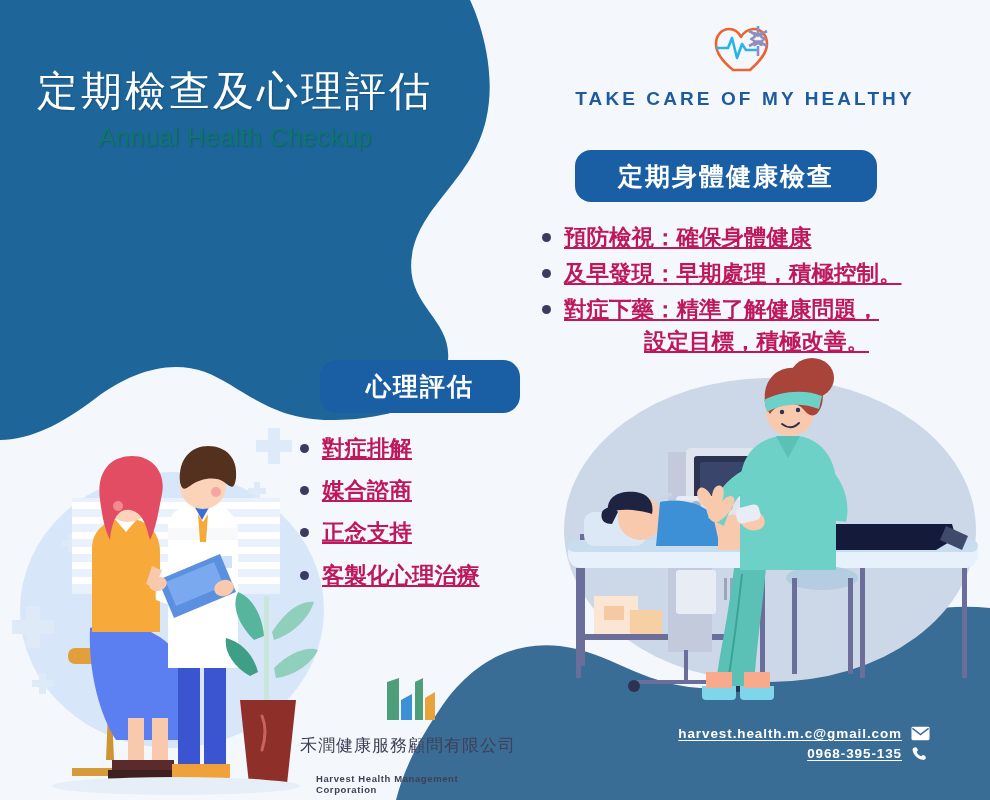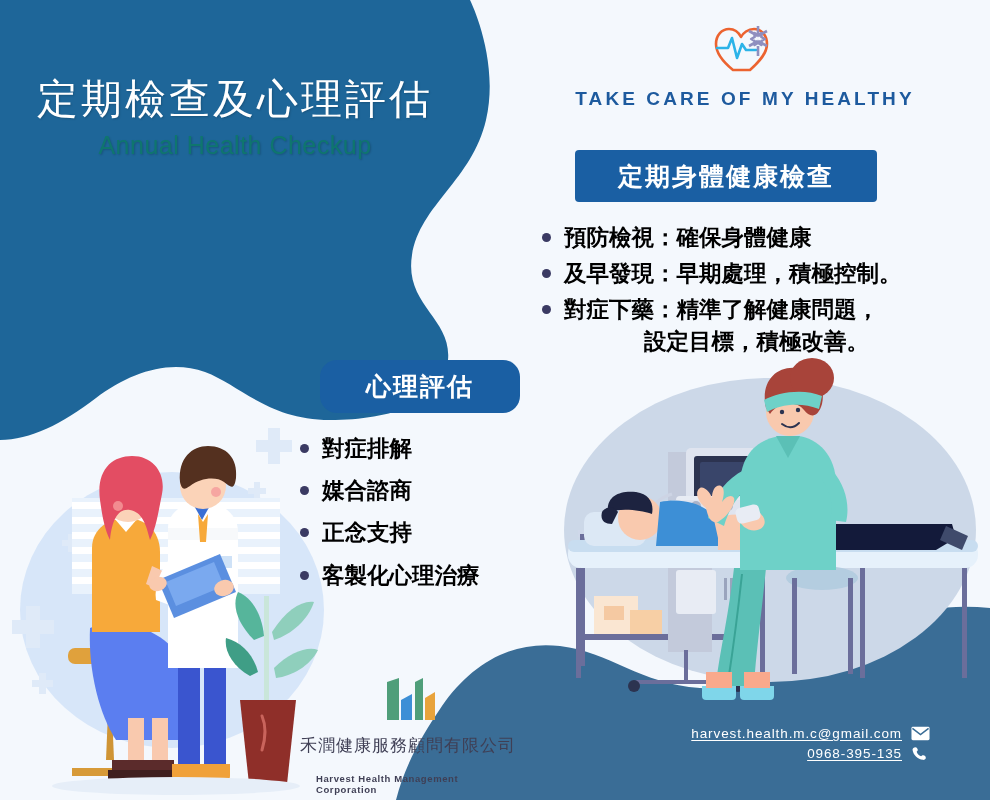--- a/index.html
+++ b/index.html
@@ -16,56 +16,56 @@
   .bg-layer{position:absolute;inset:0;pointer-events:none;}
   .bg-layer svg{position:absolute;top:0;left:0;}
 
   
   #title-block{
     position:absolute;left:0;top:68px;width:470px;
     text-align:center;z-index:5;
   }
   #main-title{
     font-size:41px;font-weight:400;color:#ffffff;letter-spacing:3px;
-    line-height:1.15;margin:8px 0 8px 0;
+    line-height:1.15;margin:0 0 8px 0;
     text-shadow:1px 1px 2px rgba(0,0,0,.18);
   }
   #sub-title{
     font-size:25px;font-weight:400;color:#0f766e;letter-spacing:.5px;
     margin:0;text-shadow:1px 1px 2px rgba(0,0,0,.18);
   }
 
   
   #brand-block{position:absolute;left:530px;top:22px;width:430px;text-align:center;z-index:5;}
   #brand-logo{display:block;margin:0 auto 14px auto;}
   #brand-tagline{
     font-size:19px;font-weight:bold;color:#1d5a9e;letter-spacing:3.1px;margin:0;
     white-space:nowrap;
   }
 
   
   .badge{
     display:inline-block;background:#1a5fa3;color:#ffffff;
-    border-radius:4px;font-weight:bold;letter-spacing:2px;
+    border-radius:16px;font-weight:bold;letter-spacing:2px;
     text-align:center;box-sizing:border-box;
   }
   #badge-checkup{
     position:absolute;left:575px;top:150px;width:302px;height:52px;
     line-height:52px;font-size:25px;z-index:5;
   }
   #badge-mental{
     position:absolute;left:320px;top:360px;width:200px;height:53px;
     line-height:53px;font-size:25px;z-index:6;border-radius:17px;
   }
 
   
   .bullet-list{list-style:none;margin:0;padding:0;}
   .bullet-list li{
     position:relative;padding-left:26px;
-    color:#000000;font-weight:bold;
+    color:#be185d;font-weight:bold;text-decoration:underline;
   }
   .bullet-list li::before{
     content:"";position:absolute;left:4px;
     width:9px;height:9px;border-radius:50%;
     background:#3a3a63;
   }
   .bullet-list .sub-line{display:block;font-weight:bold;}
 
   #list-checkup{
     position:absolute;left:538px;top:222px;width:430px;z-index:5;
@@ -82,21 +82,21 @@
   #list-mental li{margin-bottom:8px;}
   #list-mental li::before{top:12px;}
 
   
   #footer-logo-block{position:absolute;left:300px;top:676px;width:220px;text-align:left;z-index:6;}
   #footer-mark{display:block;margin:0 auto 8px auto;}
   #company-cn{font-size:17px;color:#3f3f55;letter-spacing:1px;margin:0 0 3px 0;font-weight:500;}
   #company-en{font-size:9.5px;color:#3f3f55;letter-spacing:.6px;margin:16px;font-weight:bold;}
 
   
-  #contact-block{position:absolute;left:640px;top:726px;width:290px;z-index:7;text-align:right;}
+  #contact-block{position:absolute;left:640px;top:726px;width:290px;z-index:7;text-align:right;font-weight:bold;}
   .contact-row{display:flex;align-items:center;justify-content:flex-end;gap:9px;margin-bottom:5px;}
   .contact-text{
     color:#ffffff;font-size:13.5px;letter-spacing:.9px;
     text-decoration:underline;text-underline-offset:2px;
   }
   .contact-ico{width:19px;height:15px;flex:0 0 auto;}
 </style>
 </head>
 <body>
 

